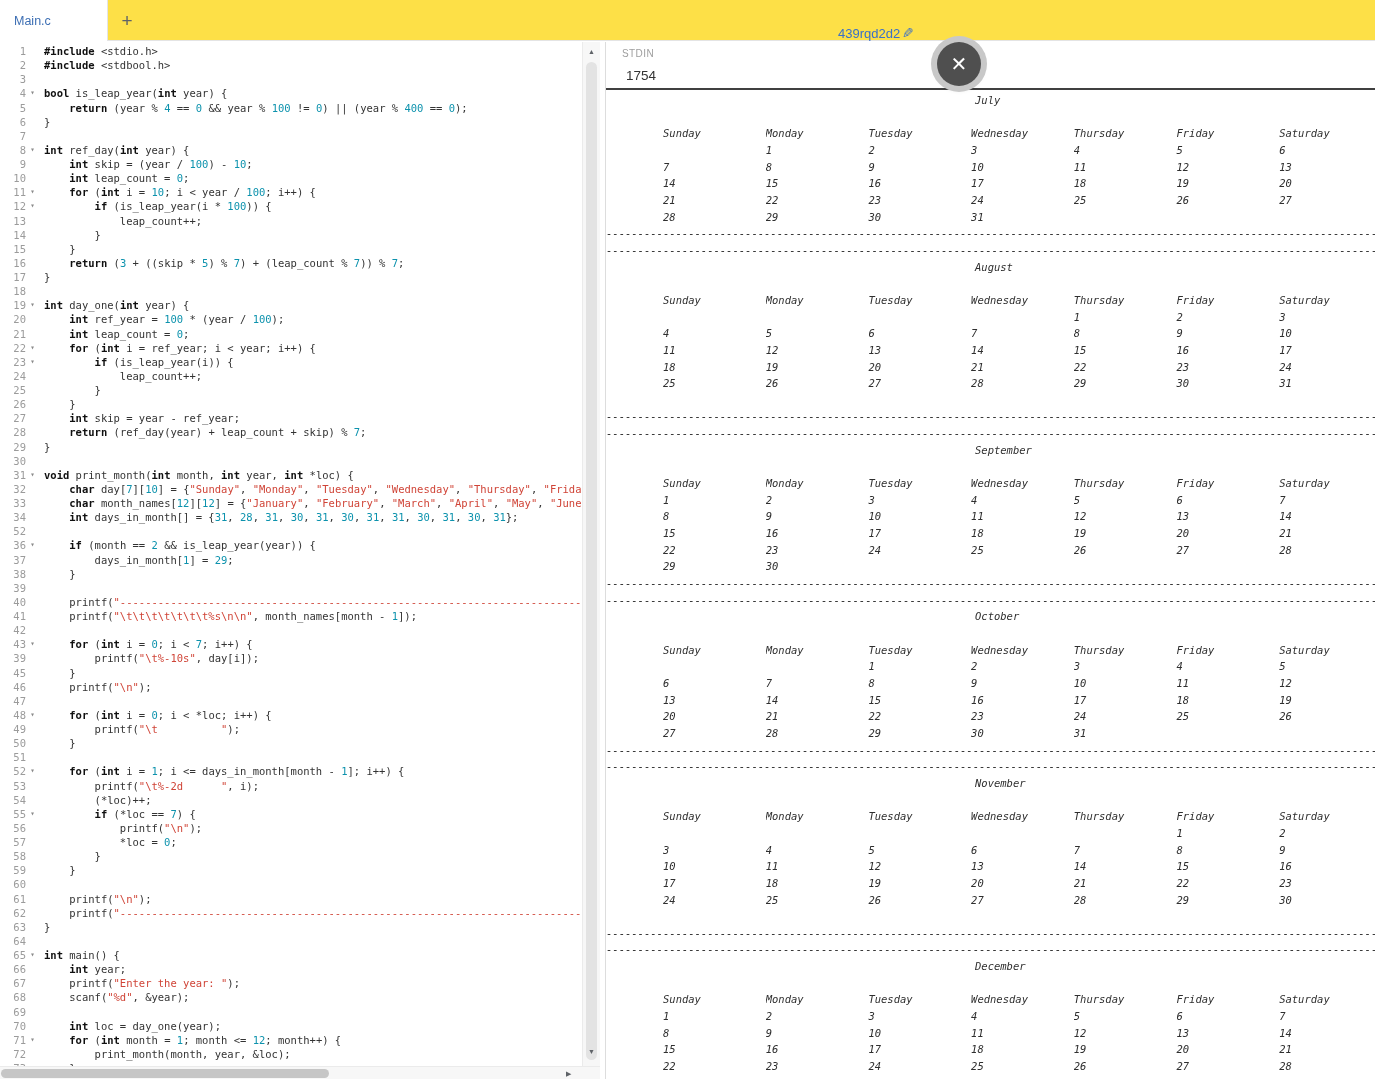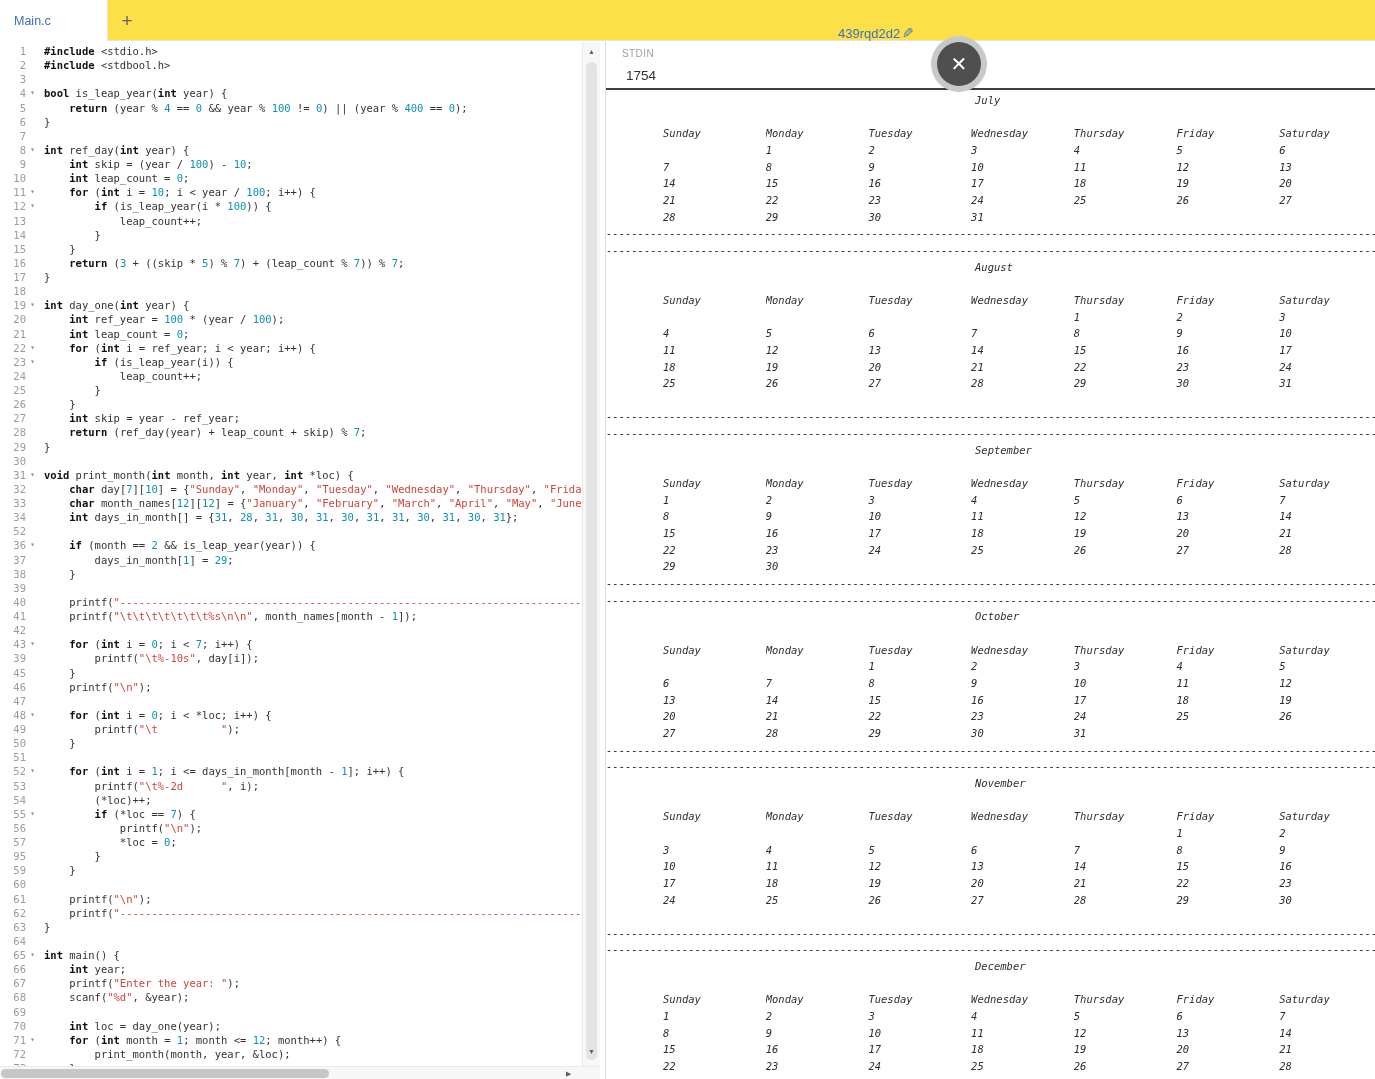--- a/index.html
+++ b/index.html
@@ -312,21 +312,21 @@
       </div>
       <div class="gl">
         <span class="lnum">56</span>
         <span class="fold"></span>
       </div>
       <div class="gl">
         <span class="lnum">57</span>
         <span class="fold"></span>
       </div>
       <div class="gl">
-        <span class="lnum">95</span>
+        <span class="lnum">58</span>
         <span class="fold"></span>
       </div>
       <div class="gl">
         <span class="lnum">59</span>
         <span class="fold"></span>
       </div>
       <div class="gl">
         <span class="lnum">60</span>
         <span class="fold"></span>
       </div>

